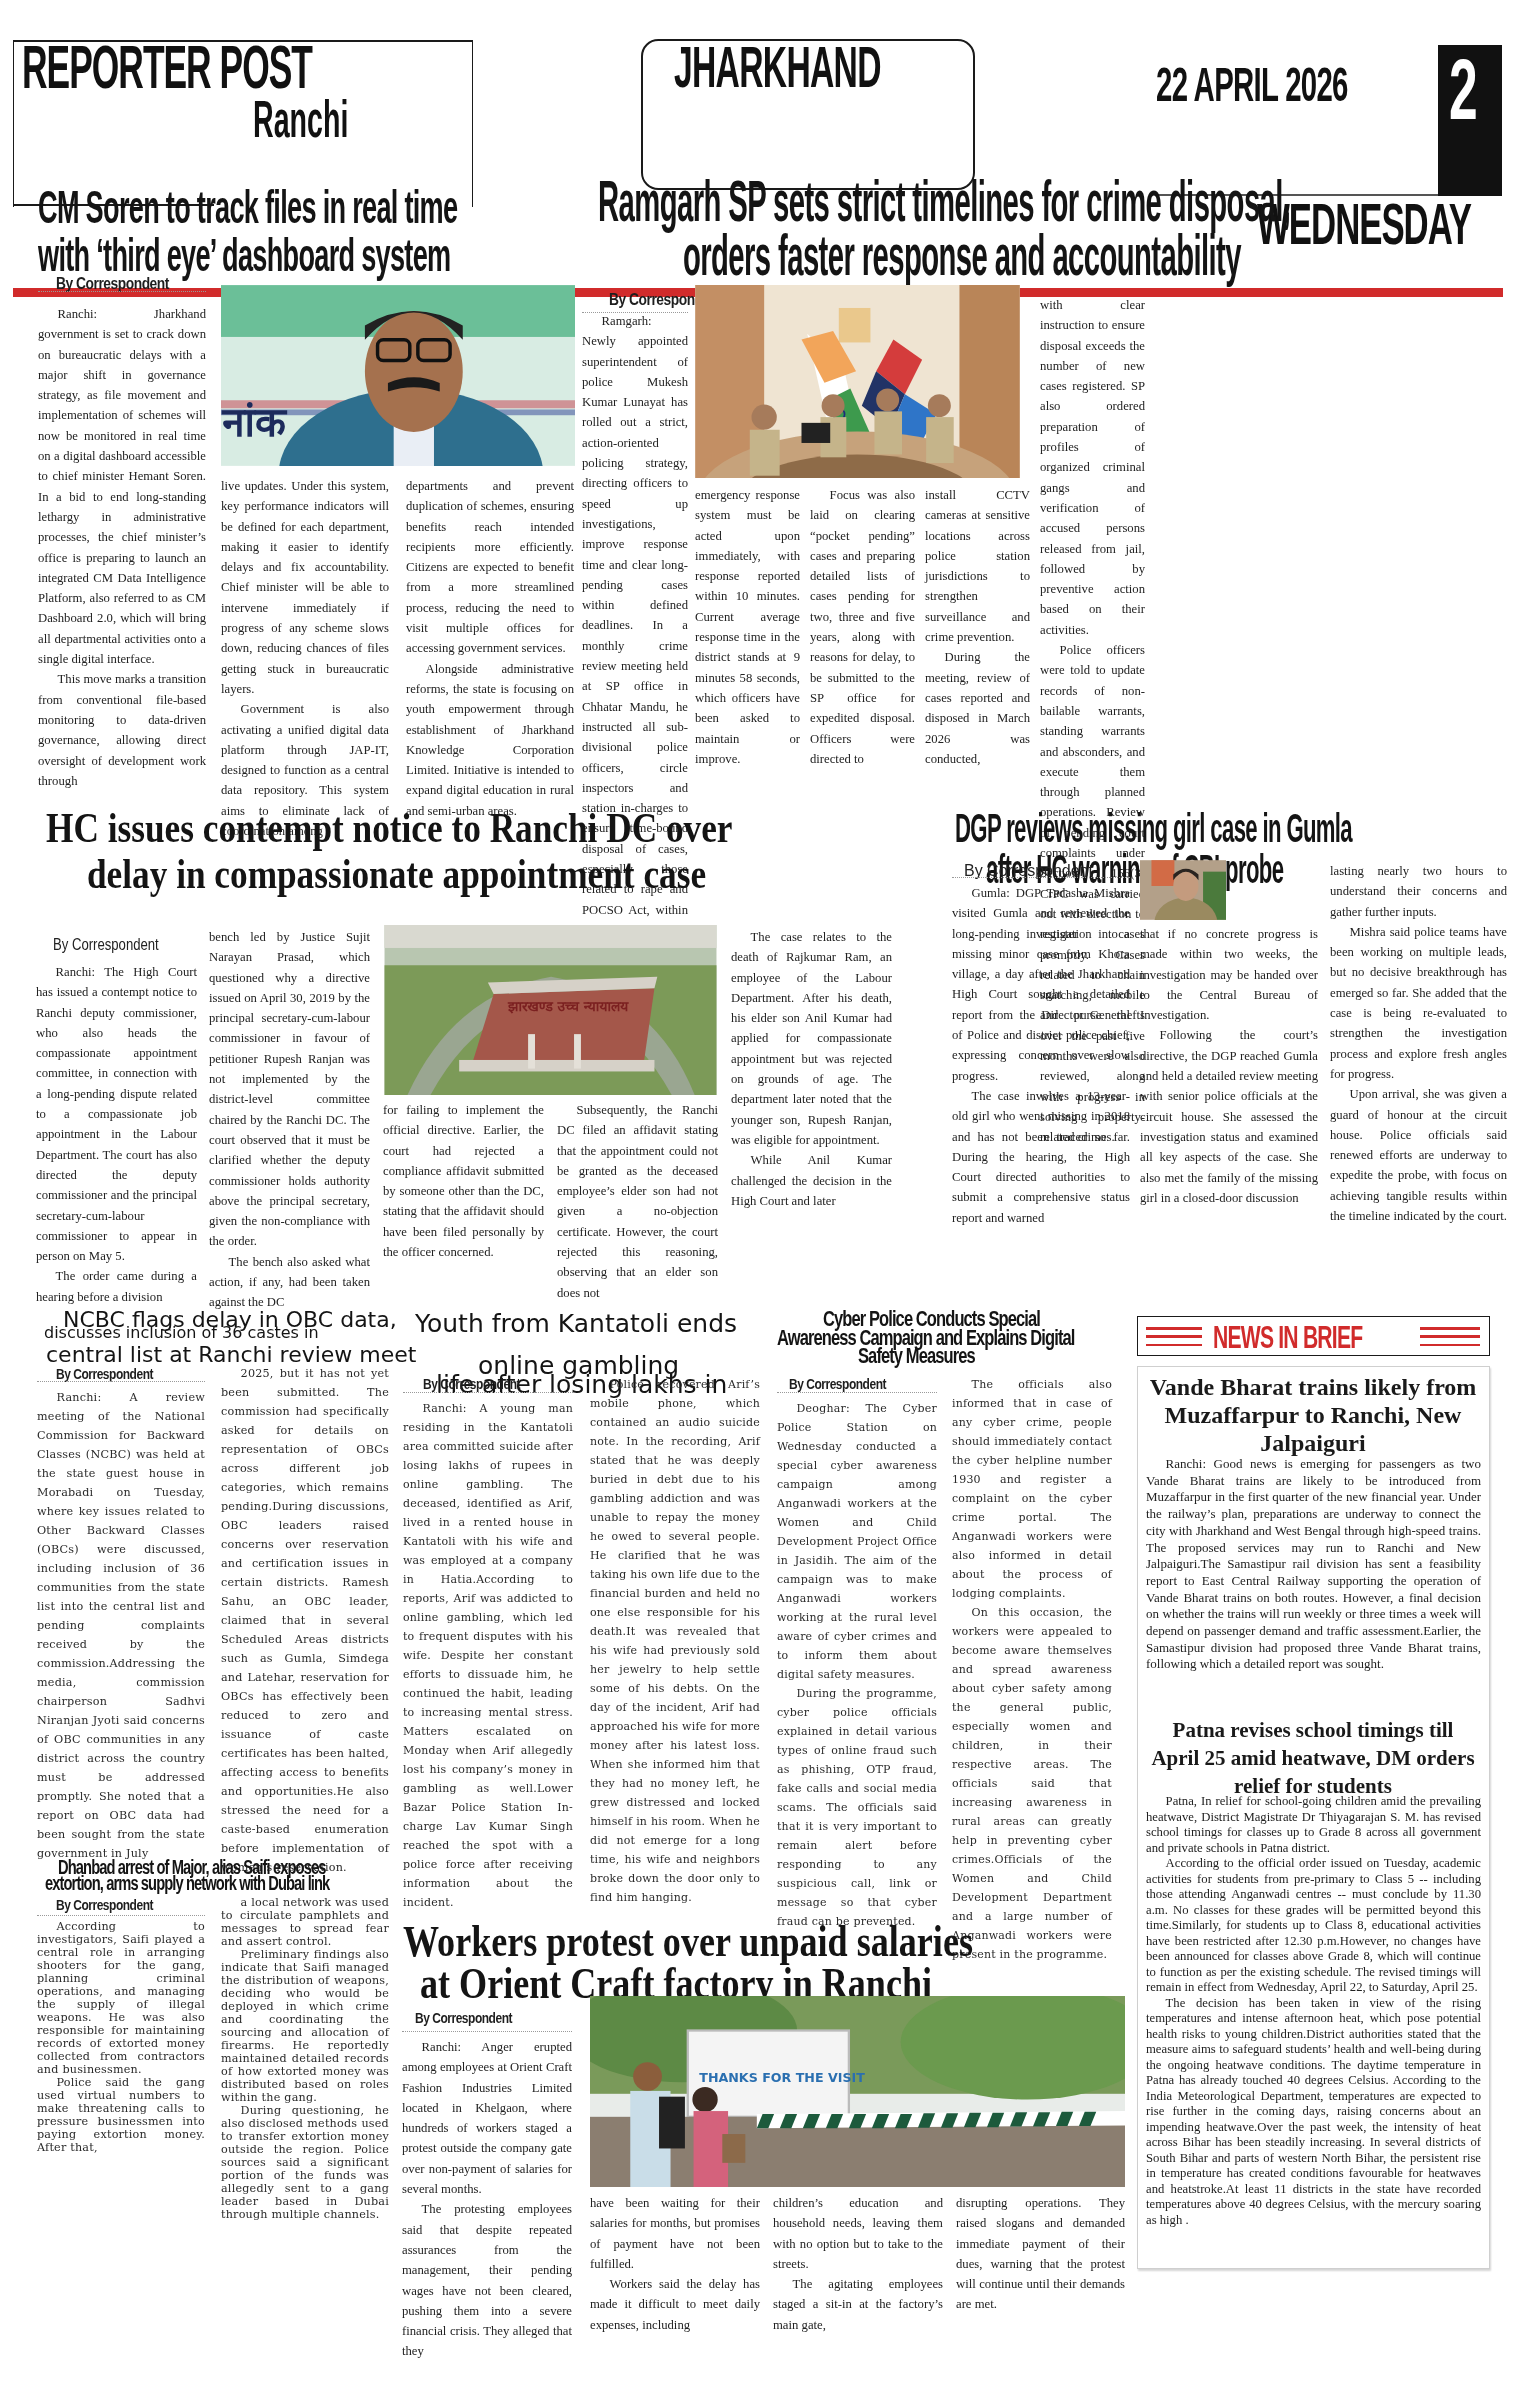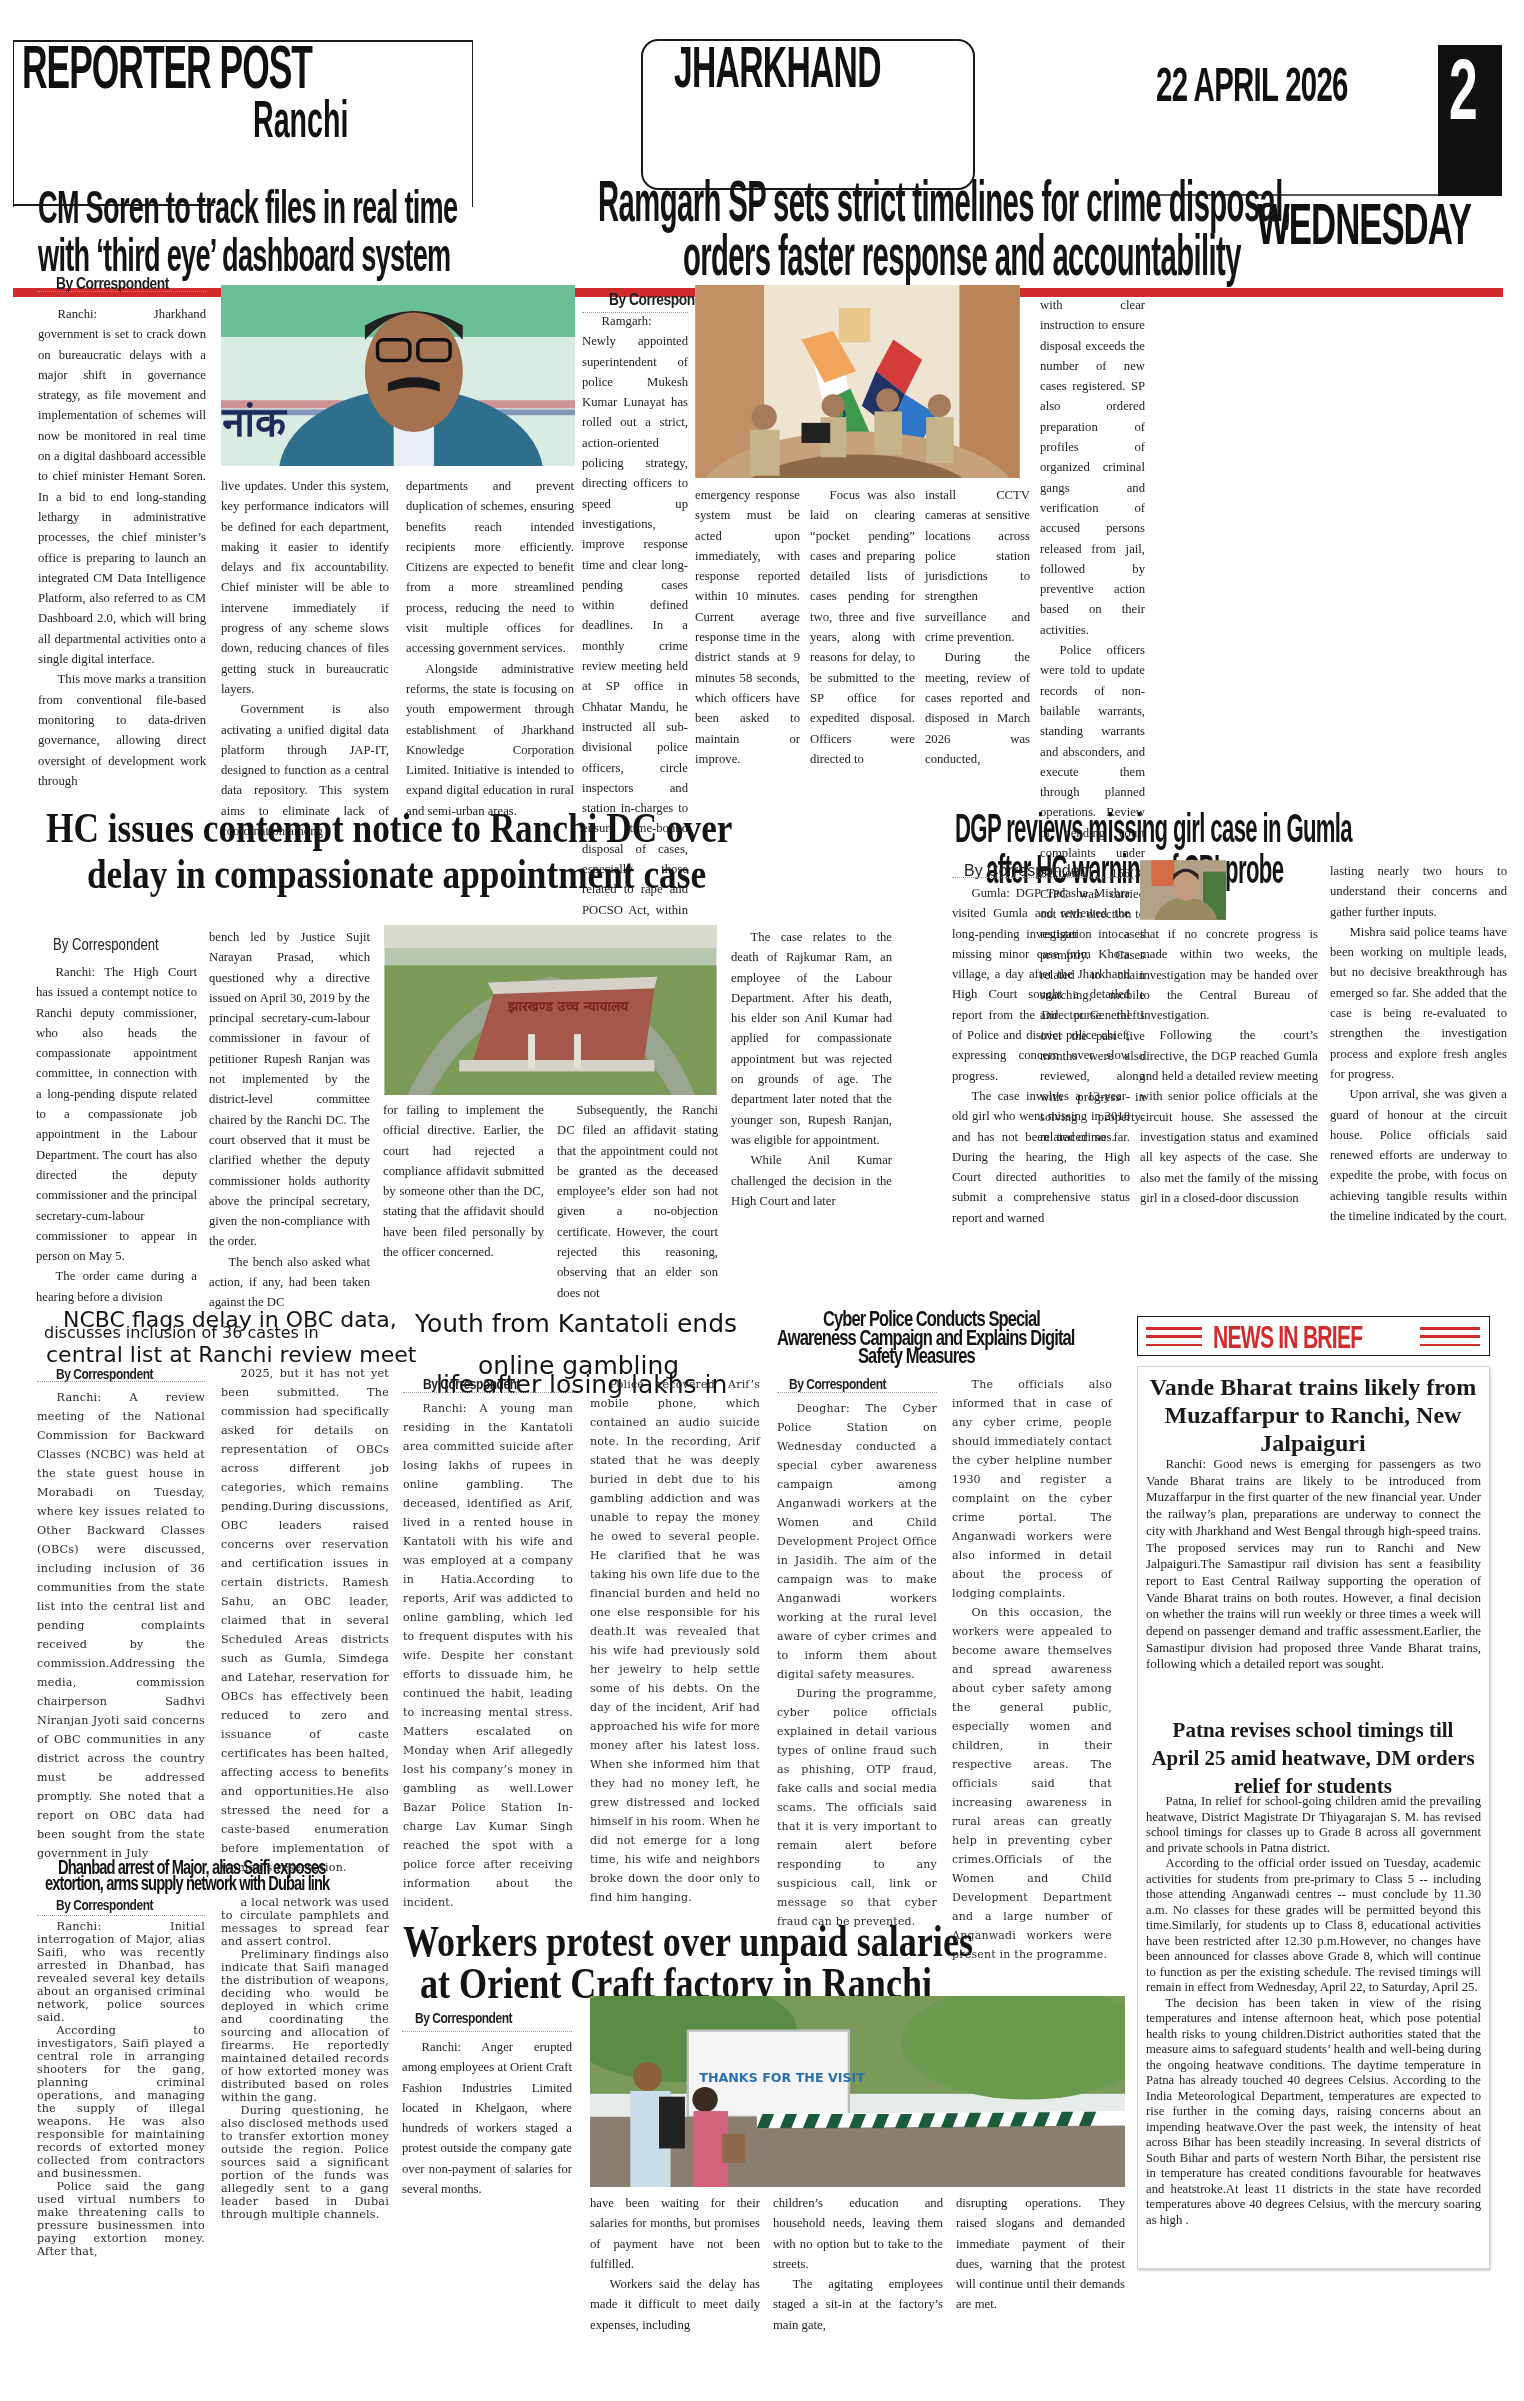--- a/index.html
+++ b/index.html
@@ -275,21 +275,20 @@
     <p>On this occasion, the workers were appealed to become aware themselves and spread awareness about cyber safety among the general public, especially women and children, in their respective areas. The officials said that increasing awareness in rural areas can greatly help in preventing cyber crimes.Officials of the Women and Child Development Department and a large number of Anganwadi workers were present in the programme.</p>
   </div>
 </section>
 
 <section>
   <div class="abs hl hl-cond" style="left:58px;top:1856px;font-size:19.6px;transform:scaleX(0.75);">Dhanbad arrest of Major, alias Saifi exposes</div>
   <div class="abs hl hl-cond" style="left:45px;top:1872px;font-size:19.6px;transform:scaleX(0.75);">extortion, arms supply network with Dubai link</div>
   <div class="abs byline-bold" style="left:56px;top:1896px;font-size:15px;">By Correspondent</div>
   <div class="abs dotline" style="left:37px;top:1915px;width:168px;"></div>
   <div class="abs wide-text" style="left:37px;top:1920px;width:168px;font-size:11.2px;line-height:13px;line-height:13px;">
-    <p style="line-height:13px;">Ranchi: Initial interrogation of Major, alias Saifi, who was recently arrested in Dhanbad, has revealed several key details about an organised criminal network, police sources said.</p>
     <p style="line-height:13px;">According to investigators, Saifi played a central role in arranging shooters for the gang, planning criminal operations, and managing the supply of illegal weapons. He was also responsible for maintaining records of extorted money collected from contractors and businessmen.</p>
     <p style="line-height:13px;">Police said the gang used virtual numbers to make threatening calls to pressure businessmen into paying extortion money. After that,</p>
   </div>
   <div class="abs wide-text" style="left:221px;top:1896px;width:168px;font-size:11.2px;">
     <p class="noindent" style="line-height:13px;">a local network was used to circulate pamphlets and messages to spread fear and assert control.</p>
     <p style="line-height:13px;">Preliminary findings also indicate that Saifi managed the distribution of weapons, deciding who would be deployed in which crime and coordinating the sourcing and allocation of firearms. He reportedly maintained detailed records of how extorted money was distributed based on roles within the gang.</p>
     <p style="line-height:13px;">During questioning, he also disclosed methods used to transfer extortion money outside the region. Police sources said a significant portion of the funds was allegedly sent to a gang leader based in Dubai through multiple channels.</p>
   </div>
 </section>
 
@@ -328,20 +327,21 @@
       <circle cx="100" cy="140" r="25" fill="#8b5e3c"></circle>
       <rect x="70" y="165" width="70" height="167" fill="#c9dde8"></rect>
       <rect x="120" y="175" width="45" height="90" fill="#222"></rect>
       <circle cx="200" cy="180" r="22" fill="#3b2a22"></circle>
       <rect x="180" y="200" width="60" height="132" fill="#d4627c"></rect>
       <rect x="230" y="240" width="40" height="50" fill="#8c6a4a"></rect>
     </svg>
   </div>
   <div class="abs body-text" style="left:402px;top:2037px;width:170px;">
     <p>Ranchi: Anger erupted among employees at Orient Craft Fashion Industries Limited located in Khelgaon, where hundreds of workers staged a protest outside the company gate over non-payment of salaries for several months.</p>
+    <p>The protesting employees said that despite repeated assurances from the management, their pending wages have not been cleared, pushing them into a severe financial crisis. They alleged that they</p>
   </div>
   <div class="abs body-text" style="left:590px;top:2193px;width:170px;">
     <p class="noindent">have been waiting for their salaries for months, but promises of payment have not been fulfilled.</p>
     <p>Workers said the delay has made it difficult to meet daily expenses, including</p>
   </div>
   <div class="abs body-text" style="left:773px;top:2193px;width:170px;">
     <p class="noindent">children’s education and household needs, leaving them with no option but to take to the streets.</p>
     <p>The agitating employees staged a sit-in at the factory’s main gate,</p>
   </div>
   <div class="abs body-text" style="left:956px;top:2193px;width:169px;">

